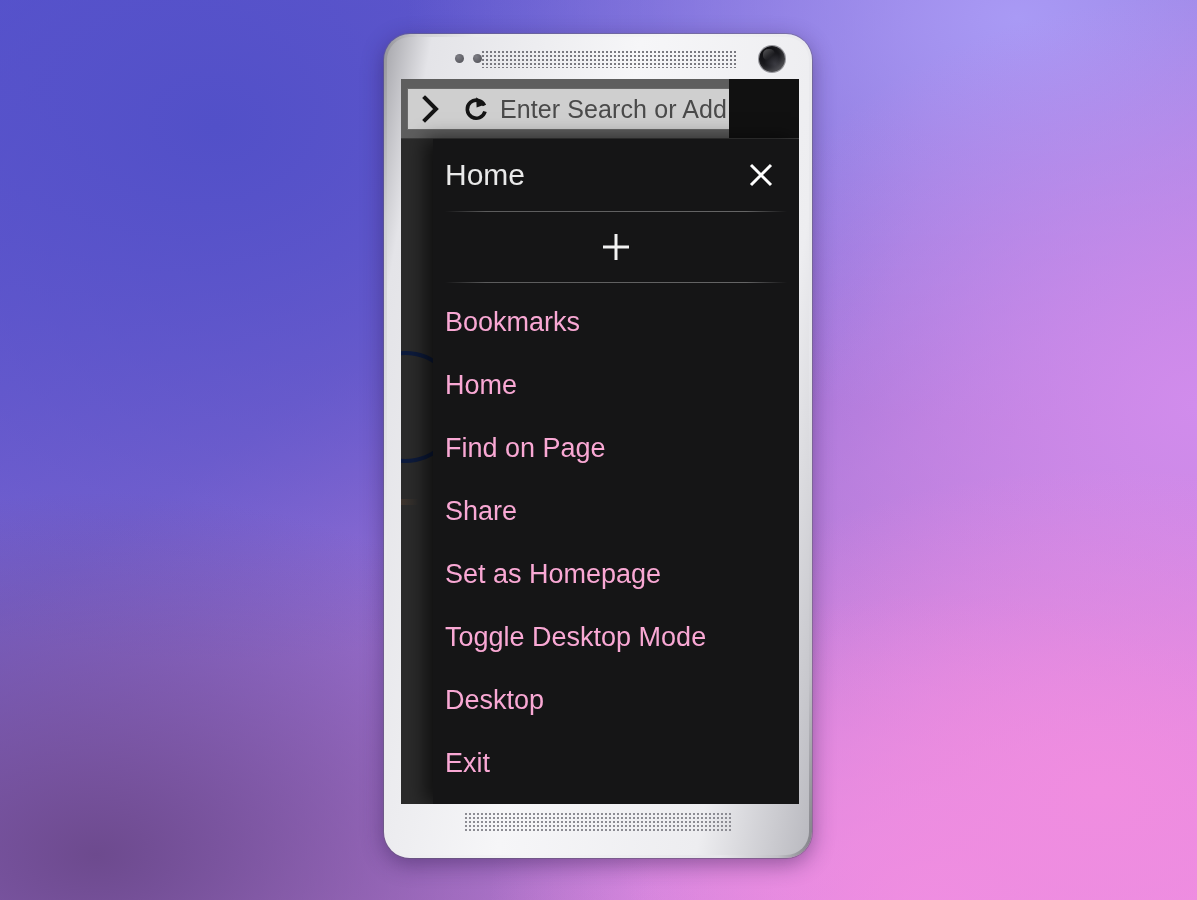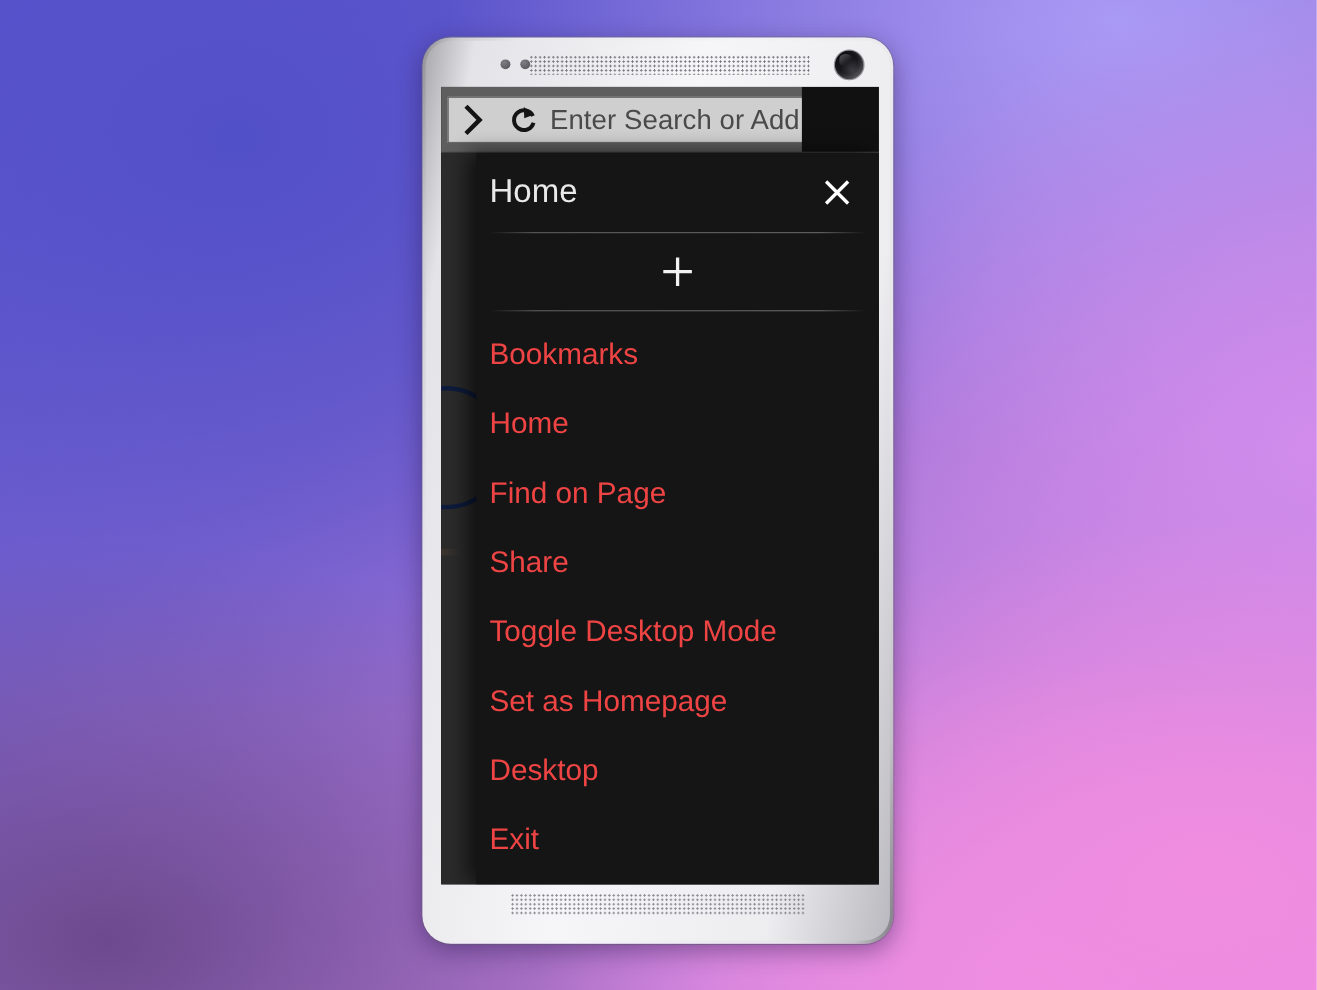--- a/index.html
+++ b/index.html
@@ -146,21 +146,21 @@
   }
   .divider { height: 1px; margin: 0 12px;
     background: linear-gradient(90deg, rgba(255,255,255,0) 0%, rgba(255,255,255,.30) 12%, rgba(255,255,255,.34) 88%, rgba(255,255,255,0) 100%); }
   #add-row {
     height: 70px; display: flex; align-items: center; justify-content: center;
   }
   #menu-list { padding-top: 8px; }
   .menu-item {
     height: 63px; display: flex; align-items: center;
     padding-left: 12px;
-    font-size: 27px; color: #ef4444; font-weight: 400;
+    font-size: 27px; color: #f9a8d4; font-weight: 400;
   }
 
   
   #navbar {
     position: absolute; left: 0; bottom: 0; width: 100%; height: 45px;
     background: #000;
     display: flex; align-items: center;
   }
   #nav-back-hl {
     position: absolute; left: 0; top: 0; height: 100%; width: 128px;
@@ -259,22 +259,22 @@
             </svg>
           </div>
 
           <div class="divider"></div>
 
           <div id="menu-list">
             <div class="menu-item">Bookmarks</div>
             <div class="menu-item">Home</div>
             <div class="menu-item">Find on Page</div>
             <div class="menu-item">Share</div>
+            <div class="menu-item">Set as Homepage</div>
             <div class="menu-item">Toggle Desktop Mode</div>
-            <div class="menu-item">Set as Homepage</div>
             <div class="menu-item">Desktop</div>
             <div class="menu-item">Exit</div>
           </div>
         </div>
 
 
       </div>
 
       <div id="bottom-bezel">
         <div id="bottom-speaker"></div>

